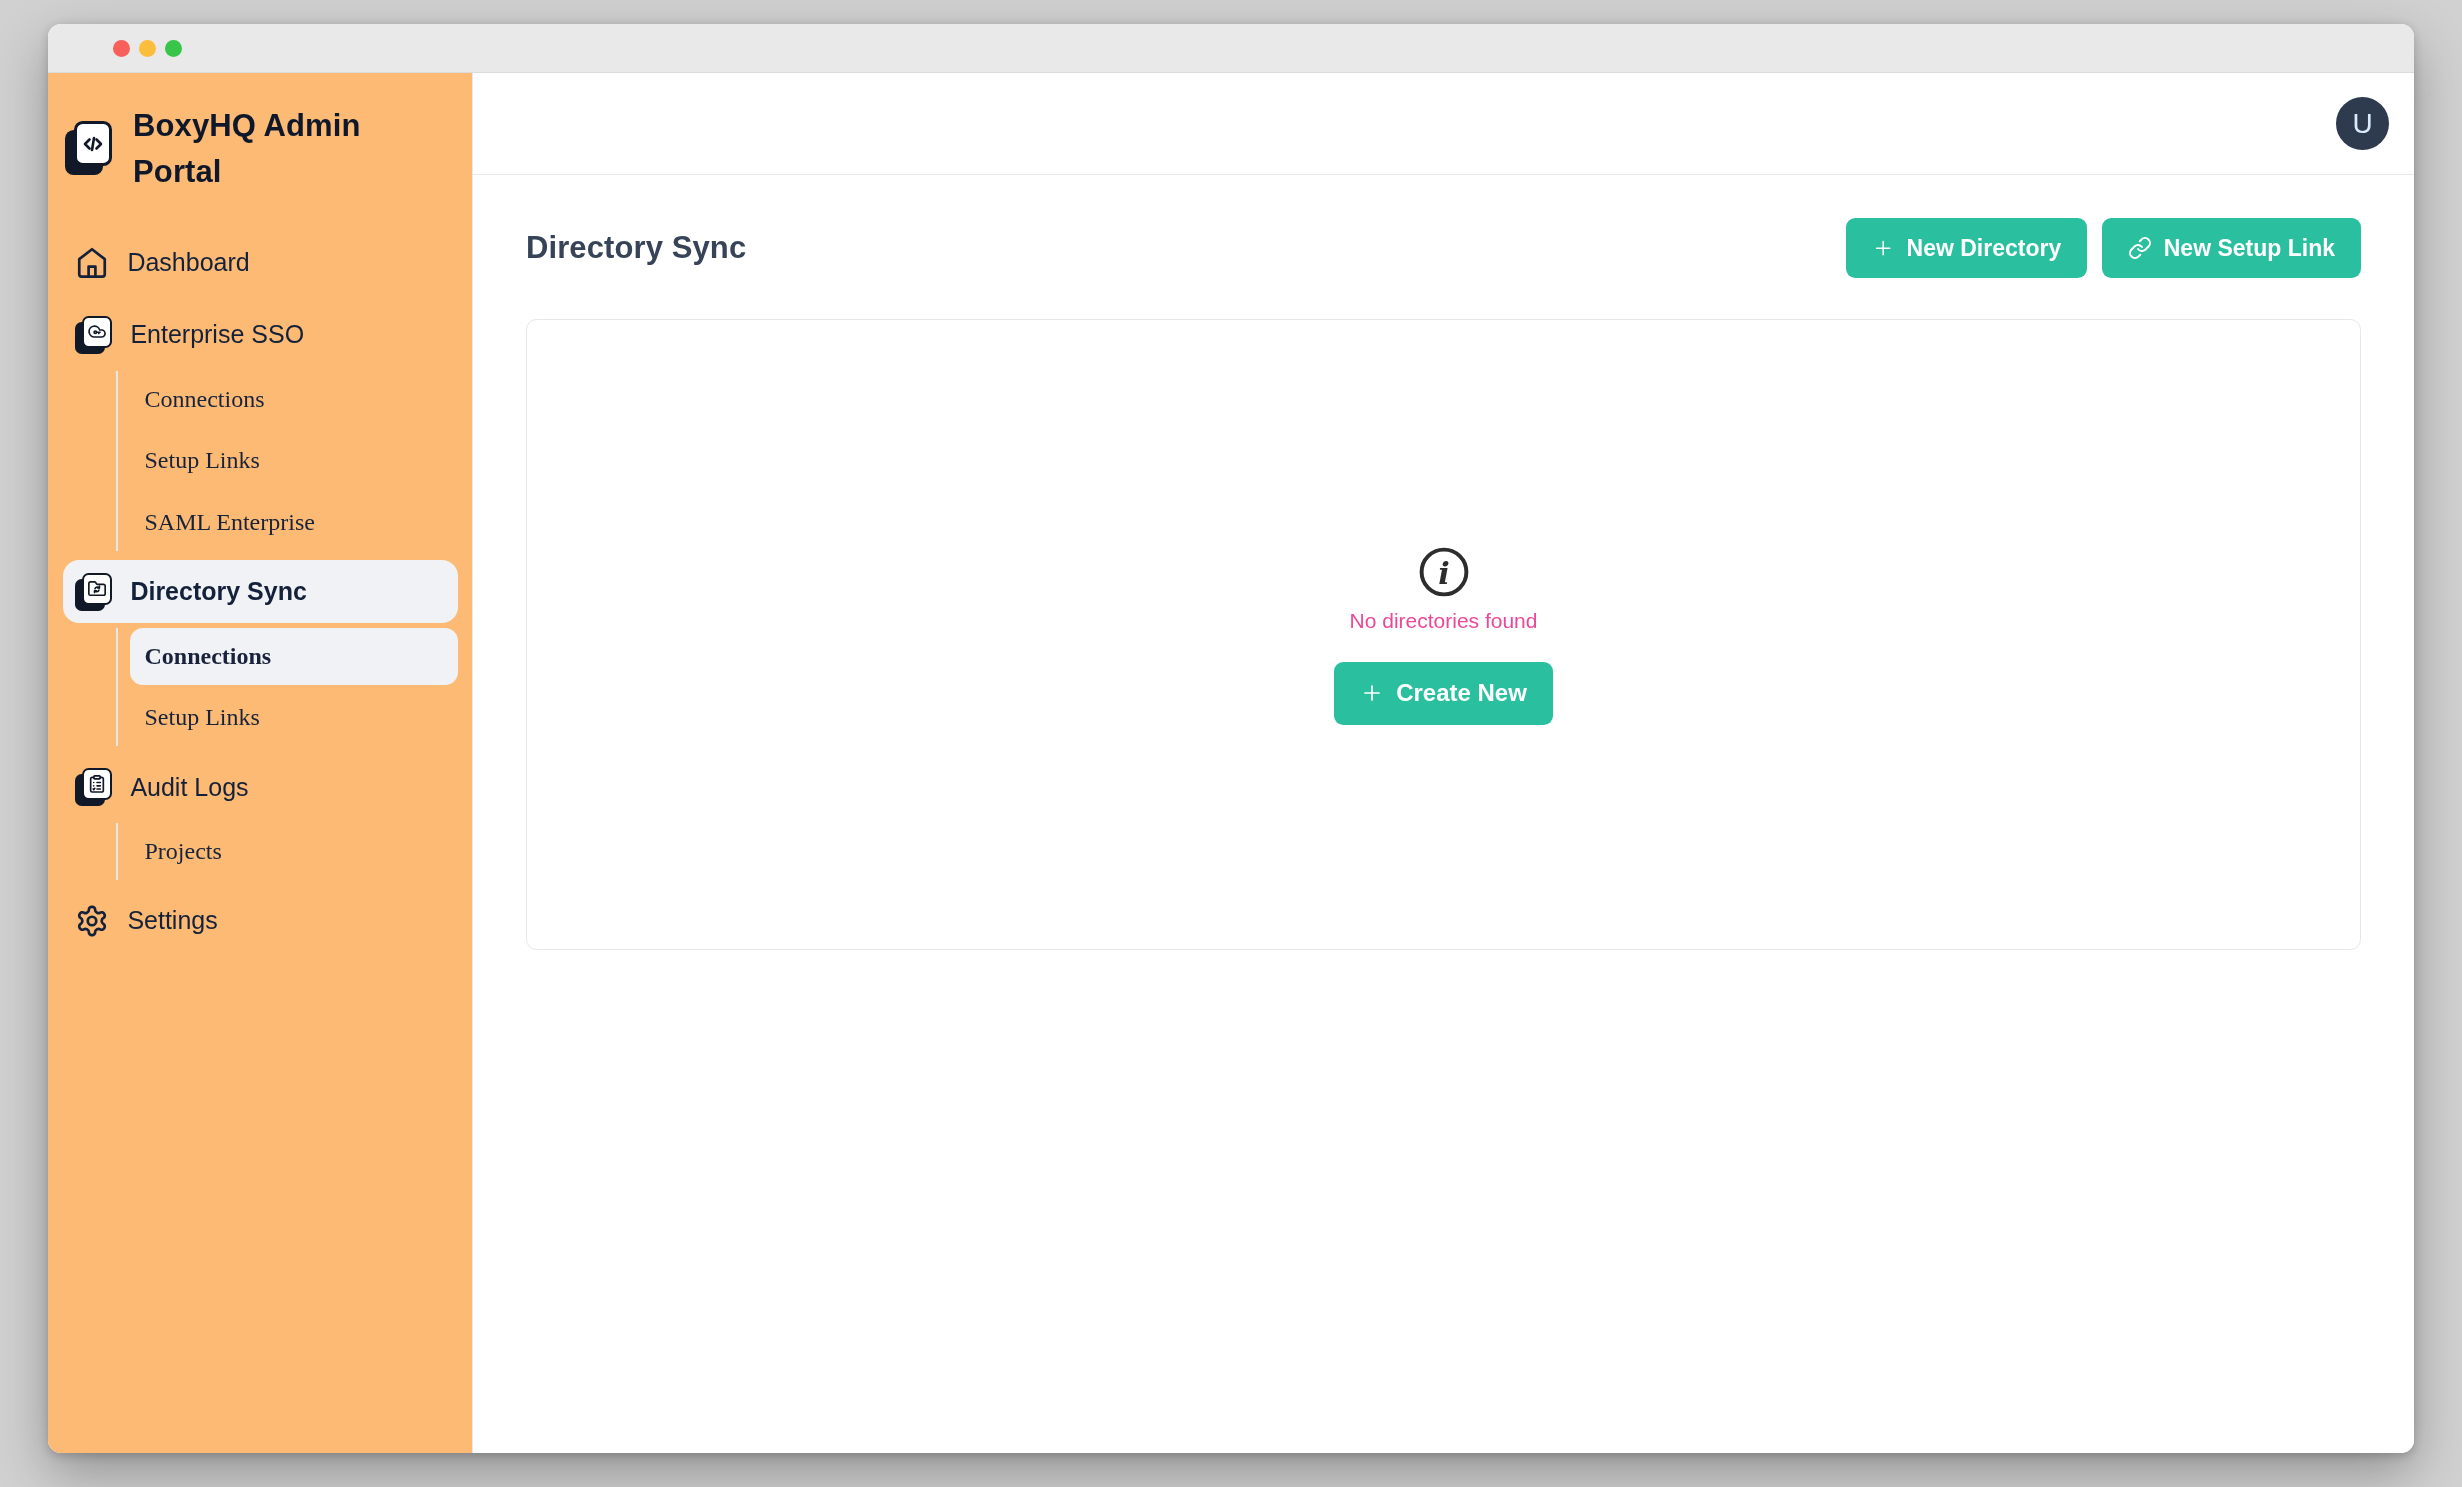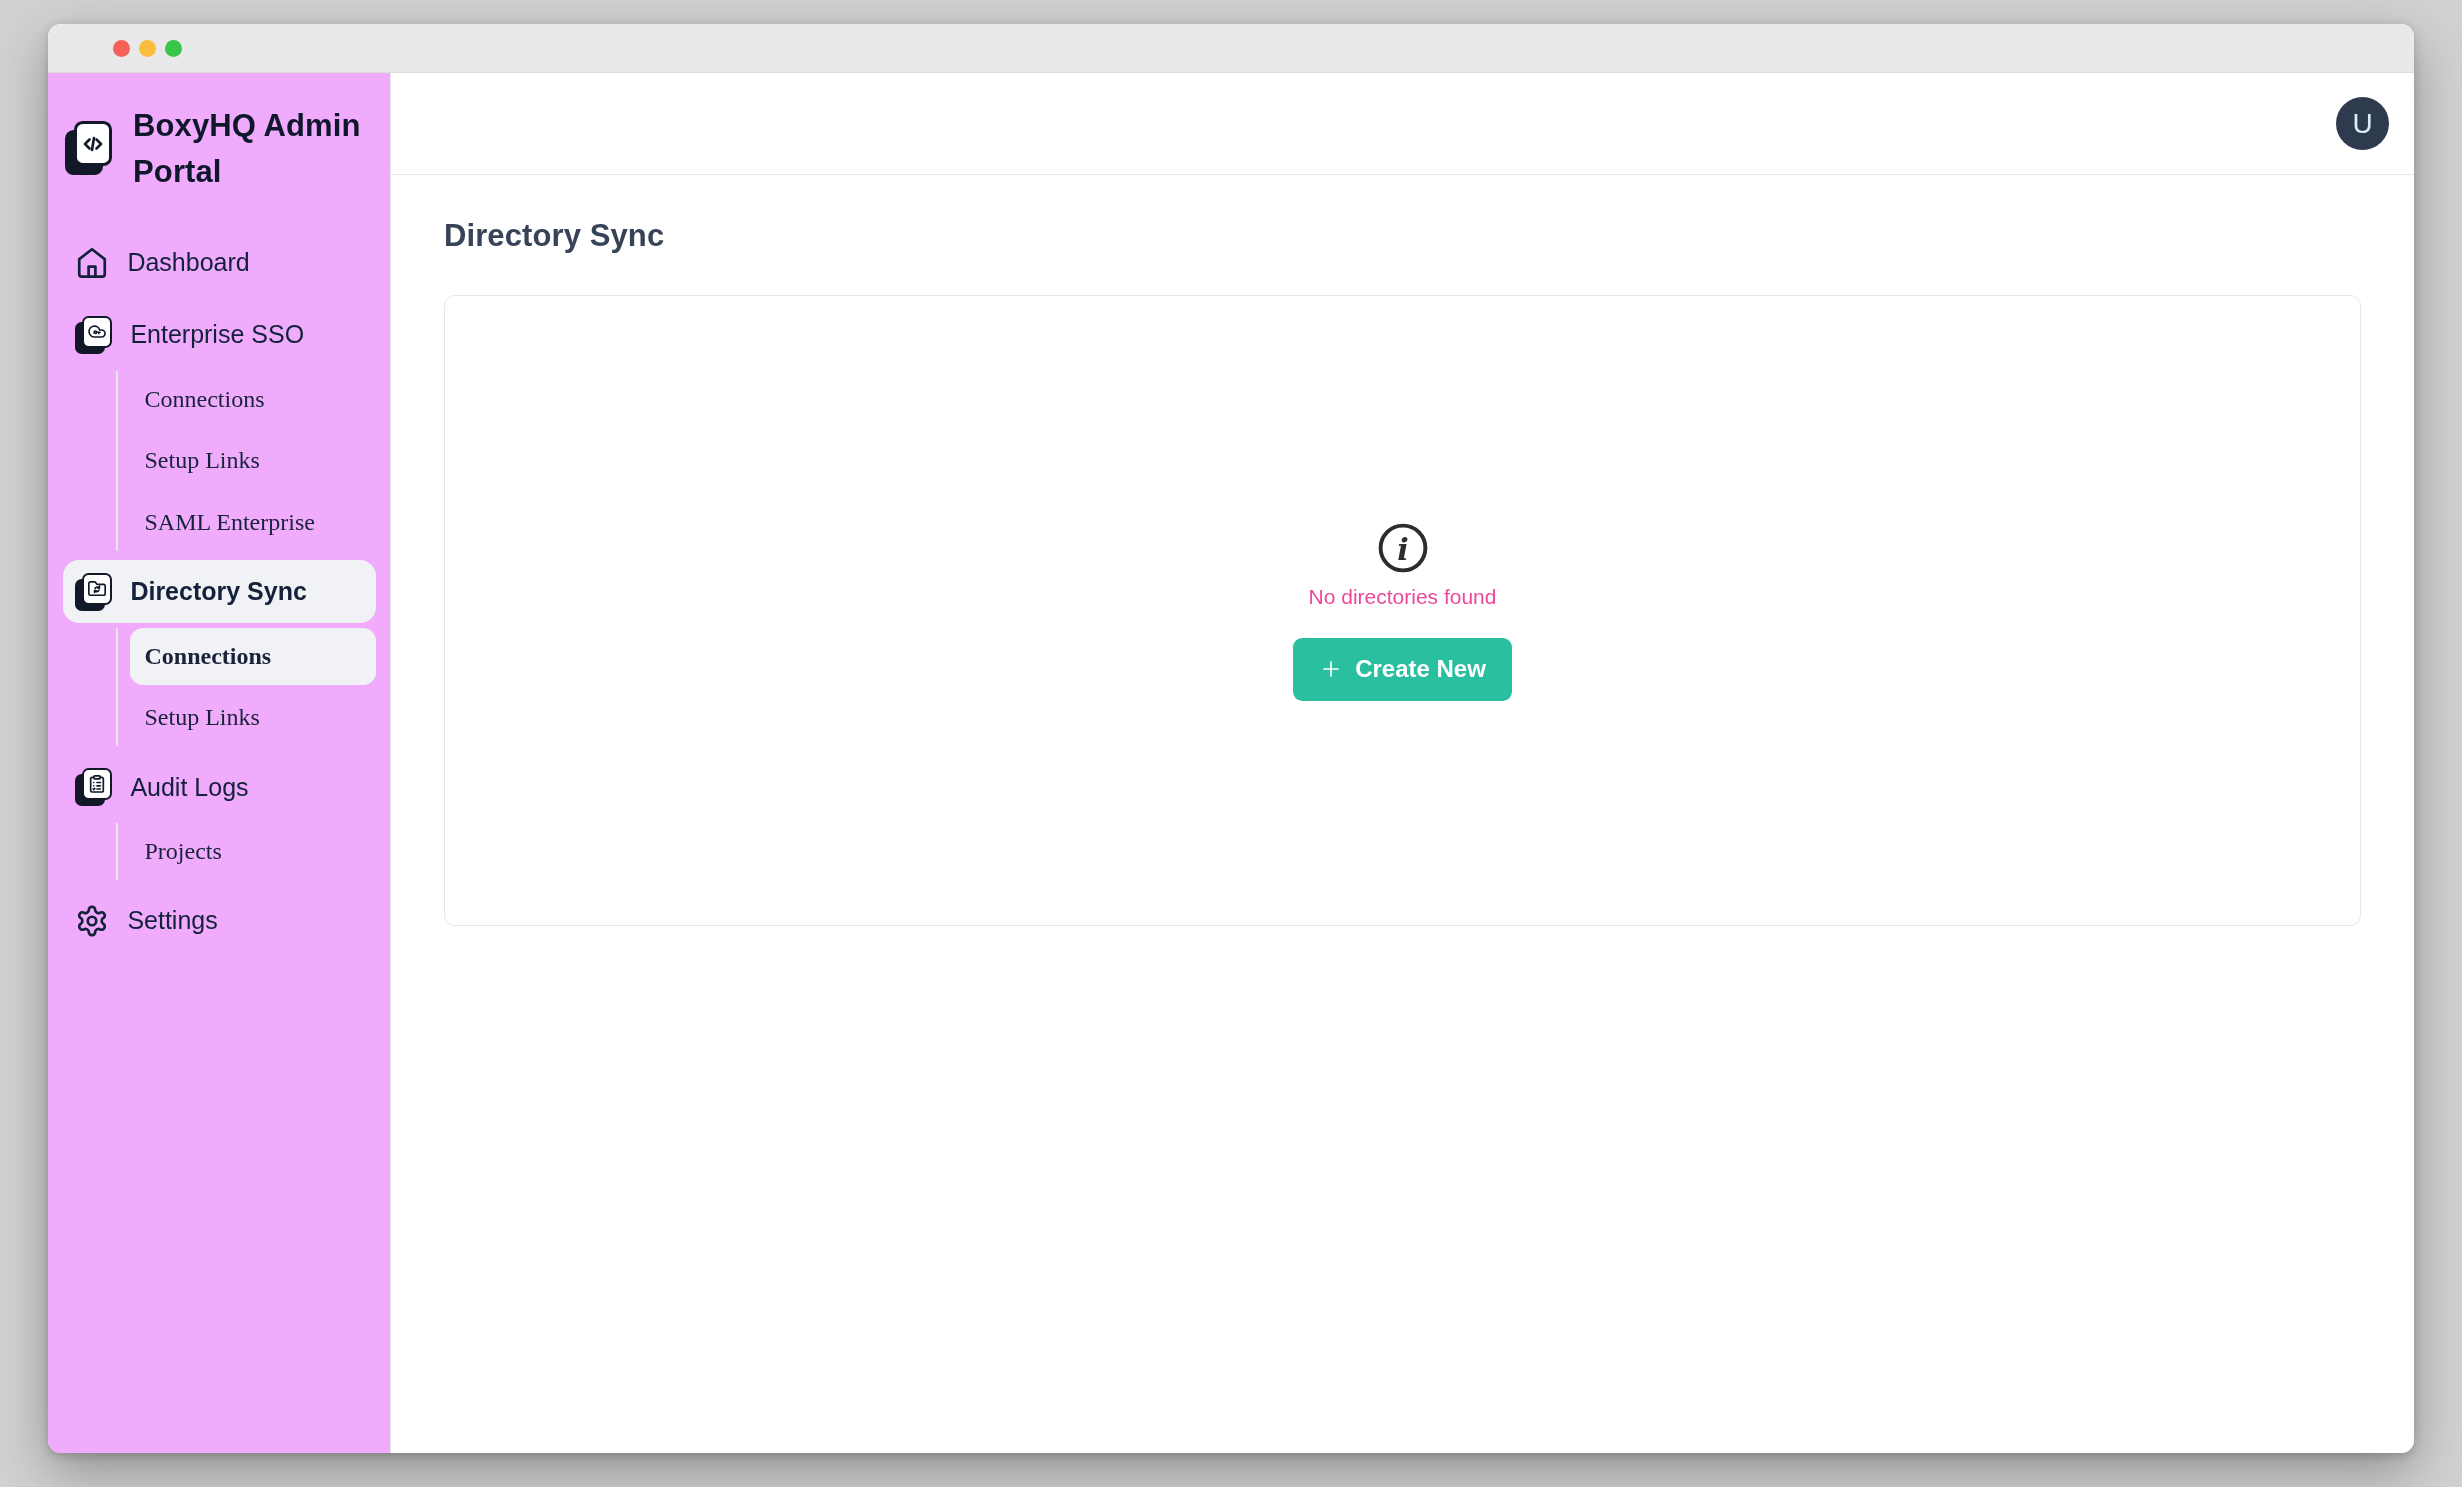--- a/index.html
+++ b/index.html
@@ -27,21 +27,21 @@
   }
   .tl { width:17px; height:17px; border-radius:50%; }
   .tl.red    { background:#f8605a; }
   .tl.yellow { background:#fbbd3c; }
   .tl.green  { background:#37c64a; }
 
   
   .app { flex:1; display:flex; min-height:0; }
 
   .sidebar {
-    flex:none; width:343px; background:#f0abfc;
+    flex:none; width:425px; background:#fdba74;
     border-right:1.3px solid #e7e8ec;
     padding:30px 14.5px 0 14.5px;
   }
   .logo-row { display:flex; gap:21px; padding-left:2.6px; align-items:flex-start; }
   .logo-row .icon3d { margin-top:18.4px; }
   .app-title {
     font-size:31px; font-weight:700; color:#0f172a;
     line-height:46px; letter-spacing:0.1px; max-width:237px;
   }
 
@@ -252,20 +252,40 @@
       <div class="topbar">
         <div class="avatar">
           <span>U</span>
         </div>
       </div>
 
       <div class="content">
 
         <div class="title-row">
           <div class="page-title">Directory Sync</div>
+          <div class="actions">
+            <button class="btn">
+              <span class="line-icon" style="width:22.4px;height:22.4px">
+                <svg width="22.4" height="22.4" viewBox="0 0 24 24" fill="none" stroke="#ffffff" stroke-width="1.7" stroke-linecap="round">
+                  <line x1="12" y1="5" x2="12" y2="19"></line>
+                    <line x1="5" y1="12" x2="19" y2="12"></line>
+                </svg>
+              </span>
+              <span>New Directory</span>
+            </button>
+            <button class="btn">
+              <span class="line-icon" style="width:24px;height:24px">
+                <svg width="24" height="24" viewBox="0 0 24 24" fill="none" stroke="#ffffff" stroke-width="2" stroke-linecap="round" stroke-linejoin="round">
+                  <path d="M10 13a5 5 0 0 0 7.54.54l3-3a5 5 0 0 0-7.07-7.07l-1.72 1.71"></path>
+                  <path d="M14 11a5 5 0 0 0-7.54-.54l-3 3a5 5 0 0 0 7.07 7.07l1.71-1.71"></path>
+                </svg>
+              </span>
+              <span>New Setup Link</span>
+            </button>
+          </div>
         </div>
 
         <div class="card">
           <span>
             <svg width="54" height="54" viewBox="0 0 82 82" fill="none">
               <circle cx="41" cy="41" r="34" stroke="#2d2d2d" stroke-width="6"></circle>
               <text x="41" y="59" text-anchor="middle" fill="#2d2d2d" font-family="DejaVu Serif, serif" font-style="italic" font-weight="bold" font-size="46">i</text>
             </svg>
           </span>
           <div class="empty-message">No directories found</div>

